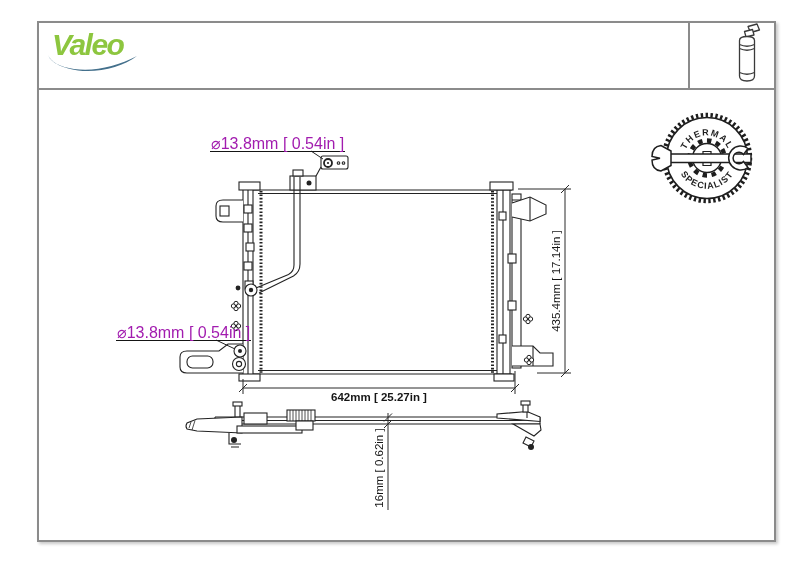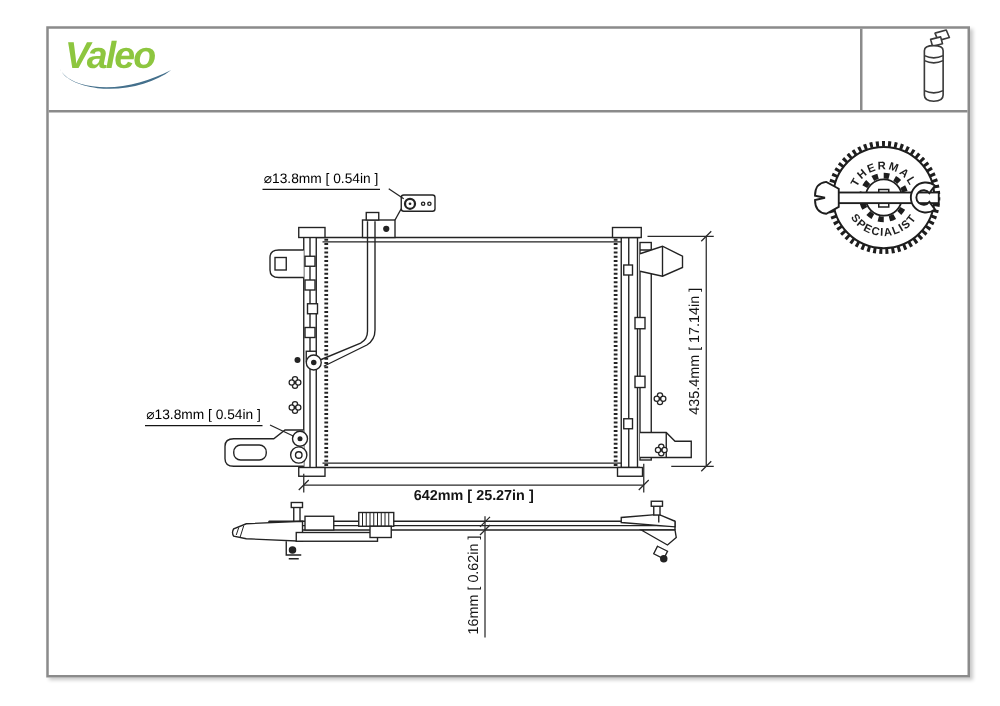--- a/index.html
+++ b/index.html
@@ -14,21 +14,21 @@
          border-left:2px solid #8b8b8b;}
   .logo{position:absolute;left:52px;top:30px;width:110px;}
   .logo-text{display:block;font-size:30px;font-weight:bold;font-style:italic;
          color:#8dc63f;letter-spacing:-1.5px;line-height:1;}
   .logo-swoosh{display:block;margin:-6px 0 0 -5px;}
   .partnum{position:absolute;left:415px;top:62px;transform:translate(-50%,-50%);
          font-size:28px;font-weight:600;color:#141414;letter-spacing:1px;}
   .drier-svg{position:absolute;left:731px;top:23px;}
   .badge-svg{position:absolute;left:651px;top:110px;}
   .draw-svg{position:absolute;left:0;top:0;}
-  .ann{position:absolute;font-size:11px;color:#000000;white-space:nowrap;
+  .ann{position:absolute;font-size:16px;color:#a21caf;white-space:nowrap;
        border-bottom:1.2px solid #151515;padding:0 1px 1px 1px;line-height:13px;text-align:center;}
   #ann-top{left:210px;top:137px;}
   #ann-left{left:116px;top:326px;}
   .dim{position:absolute;font-size:11.5px;color:#151515;white-space:nowrap;}
   #dim-w{left:379px;top:397px;transform:translate(-50%,-50%);font-weight:bold;}
   #dim-h{left:556px;top:281px;transform:translate(-50%,-50%) rotate(-90deg);}
   #dim-d{left:379px;top:468px;transform:translate(-50%,-50%) rotate(-90deg);}
 </style>
 </head>
 <body>

